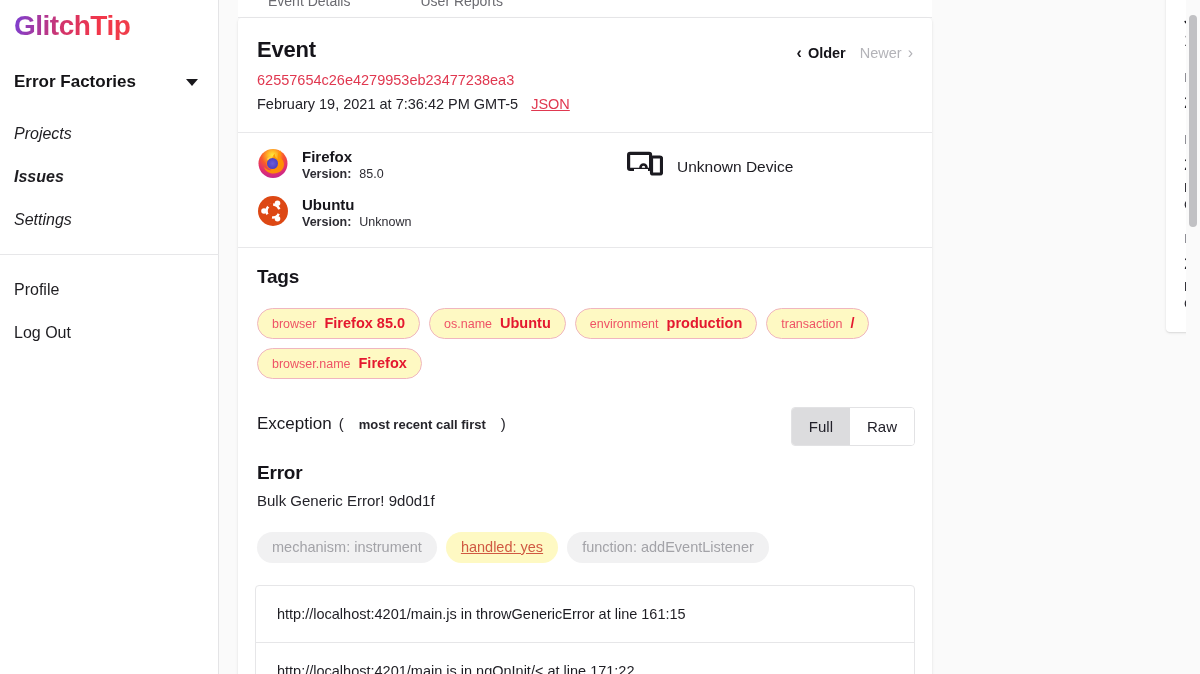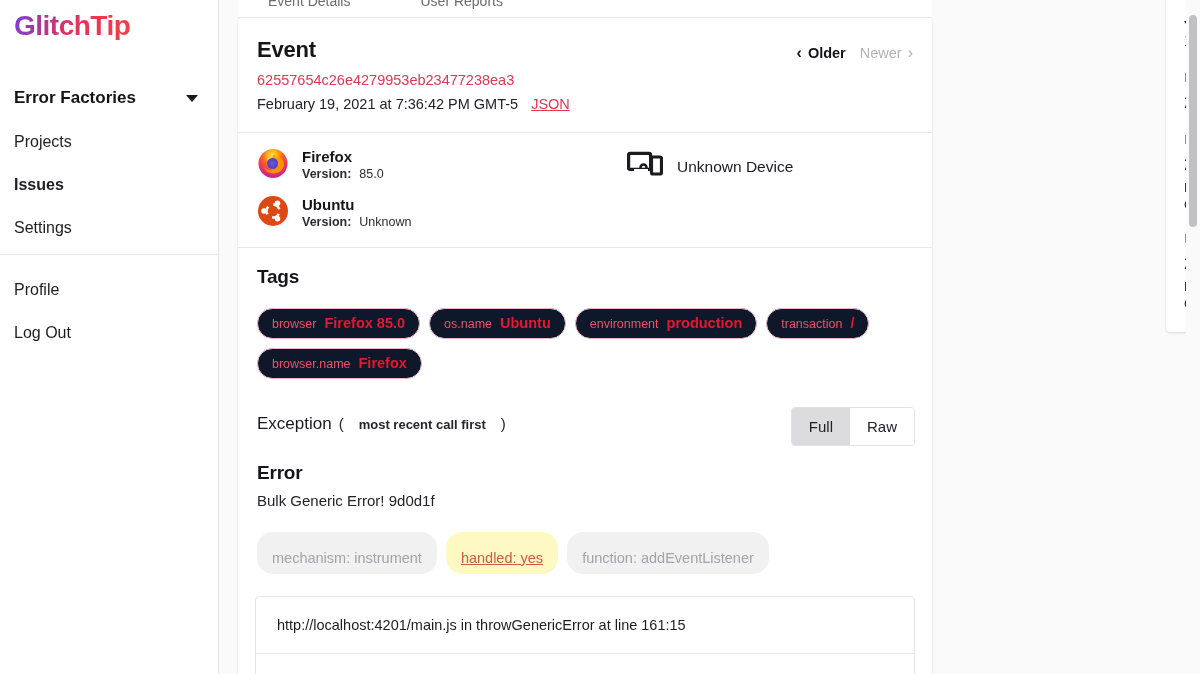--- a/index.html
+++ b/index.html
@@ -23,28 +23,28 @@
   }
   .logo {
     position: absolute; left: 14px; top: 12px;
     font-size: 28px; font-weight: bold; letter-spacing: -0.5px;
     background: linear-gradient(100deg, #7a3fd4 0%, #d2346b 42%, #f2374a 72%, #ef3e4a 100%);
     -webkit-background-clip: text; background-clip: text;
     -webkit-text-fill-color: transparent; color: #e8334a;
     line-height: 1;
   }
   .org-row {
-    position: absolute; left: 14px; top: 88px; width: 190px;
+    position: absolute; left: 14px; top: 72px; width: 190px;
     display: flex; align-items: center; justify-content: space-between;
     cursor: pointer;
   }
   .org-name { font-size: 17px; font-weight: bold; color: #141316; }
   .caret { width: 0; height: 0; border-left: 6px solid transparent; border-right: 6px solid transparent;
            border-top: 7px solid #19181c; margin-right: 6px; }
-  .nav-list { position: absolute; left: 0; top: 120px; width: 174px; }
+  .nav-list { position: absolute; left: 0; top: 112px; width: 174px; font-style: italic; }
   .nav-item {
     display: block; padding: 11px 14px; font-size: 16px; color: #1e1d21;
     cursor: pointer; line-height: 21px;
   }
   .nav-item.bold { font-weight: bold; }
   .sidebar-divider {
     position: absolute; left: 0; top: 254px; width: 219px; height: 1px; background: #e7e7e9;
   }
   .nav-list2 { position: absolute; left: 0; top: 268px; width: 219px; }
 
@@ -95,40 +95,40 @@
   .ctx-ver span { margin-left: 8px; font-weight: normal; }
   .device-entry { display: flex; align-items: center; gap: 14px; padding-top: 4px; padding-left: 40px; }
   .device-label { font-size: 15.5px; color: #1b1a20; }
 
   
   .tags-title { font-size: 19px; font-weight: bold; color: #15141a; letter-spacing: -0.2px; }
   .chips { display: flex; flex-wrap: wrap; gap: 9px; margin-top: 20px; }
   .chip {
     display: inline-flex; align-items: baseline; gap: 8px;
     border: 1px solid #f0b6bf; border-radius: 20px;
-    padding: 6px 14px 7px 14px; background: #0f172a; cursor: pointer;
+    padding: 6px 14px 7px 14px; background: #fef9c3; cursor: pointer;
   }
   .chip-k { font-size: 12.5px; color: #ef5266; }
   .chip-v { font-size: 14.5px; font-weight: bold; color: #e4182f; }
 
   
   .exc-head { display: flex; align-items: flex-start; justify-content: space-between; padding: 14px 17px 0 19px; gap: 24px; }
   .exc-title-wrap { display: flex; align-items: baseline; gap: 7px; padding-top: 7px; }
   .exc-title { font-size: 17px; color: #1a191f; }
   .exc-paren { font-size: 15px; color: #26252b; }
   .exc-sub { font-size: 13px; font-weight: bold; color: #26252b; margin: 0 8px; }
   .toggle { display: flex; border: 1px solid #e2e2e4; border-radius: 4px; overflow: hidden; }
   .toggle div { padding: 10px 17px; font-size: 15px; color: #22212a; cursor: pointer; background: #fff; }
   .toggle div.active { background: #dcdcde; }
 
   .err-block { padding: 16px 19px 0 19px; }
   .err-title { font-size: 19px; font-weight: bold; color: #15141a; letter-spacing: -0.2px; }
   .err-msg { font-size: 15px; color: #24232a; margin-top: 8px; }
   .meta-chips { display: flex; gap: 9px; margin-top: 23px; flex-wrap: wrap; }
-  .mchip { border-radius: 16px; padding: 18px 15px 8px 15px; font-size: 14.5px; background: #f1f1f2; color: #a3a3a8; }
+  .mchip { border-radius: 16px; padding: 7px 15px 8px 15px; font-size: 14.5px; background: #f1f1f2; color: #a3a3a8; }
   .mchip.hl { background: #fef9c3; color: #d05942; text-decoration: underline; }
 
   .frames { margin: 22px 17px 0 17px; border: 1px solid #e6e6e8; border-radius: 4px; overflow: hidden; }
   .frame { padding: 20px 21px; font-size: 14.5px; color: #1e1d23; border-bottom: 1px solid #e6e6e8; cursor: pointer; }
   .frame:last-child { border-bottom: none; }
 
   
   #side-card { left: 947px; top: -30px; width: 231px; padding: 16px 18px 20px 18px; }
   .sc-label { font-size: 12.5px; color: #8d8d94; margin-top: 18px; line-height: 16px; }
   .sc-label:first-child { margin-top: 0; }

